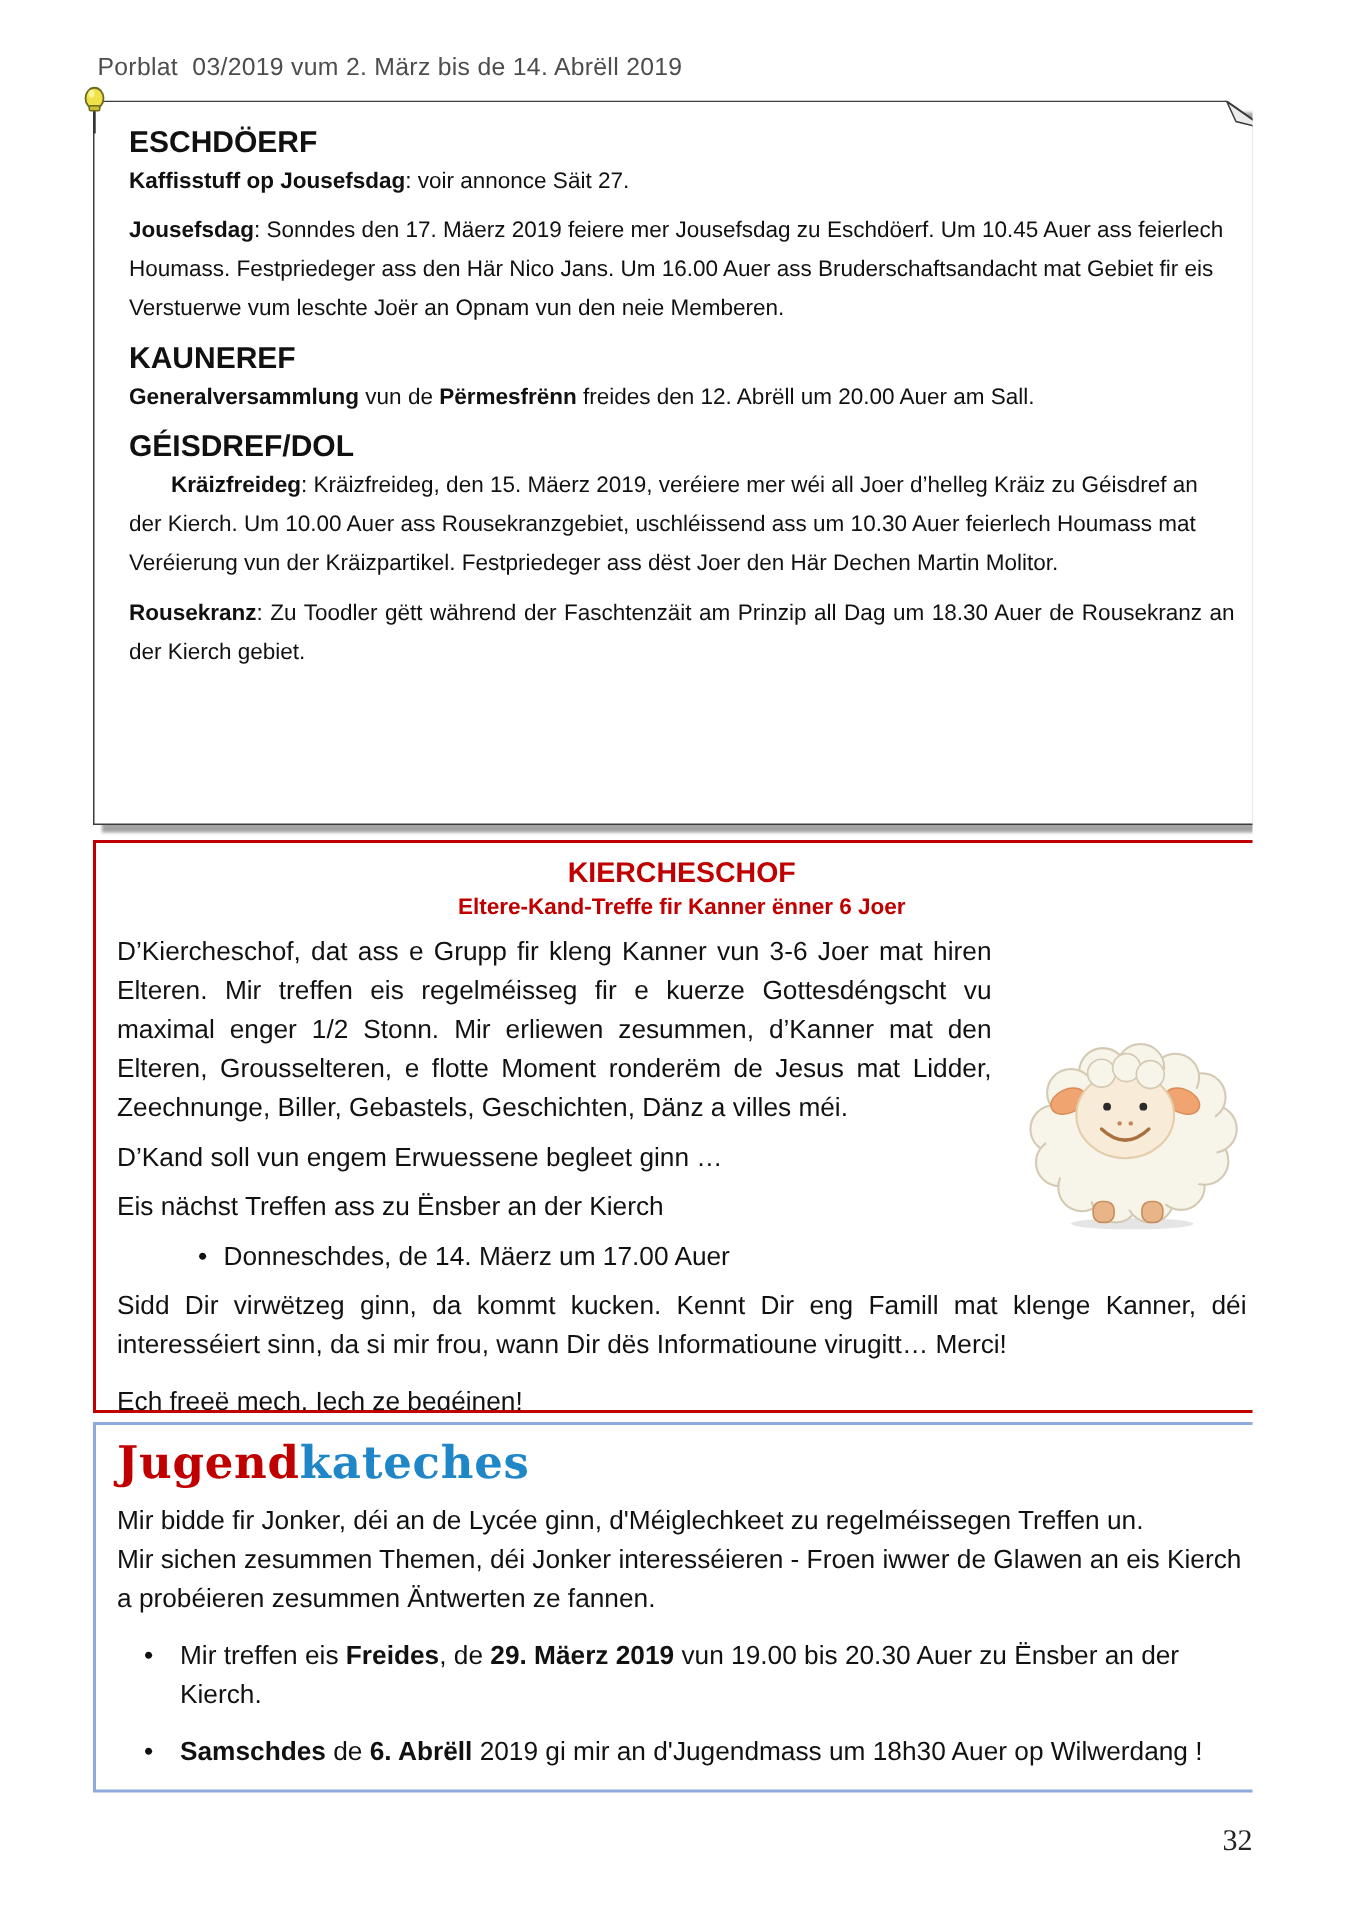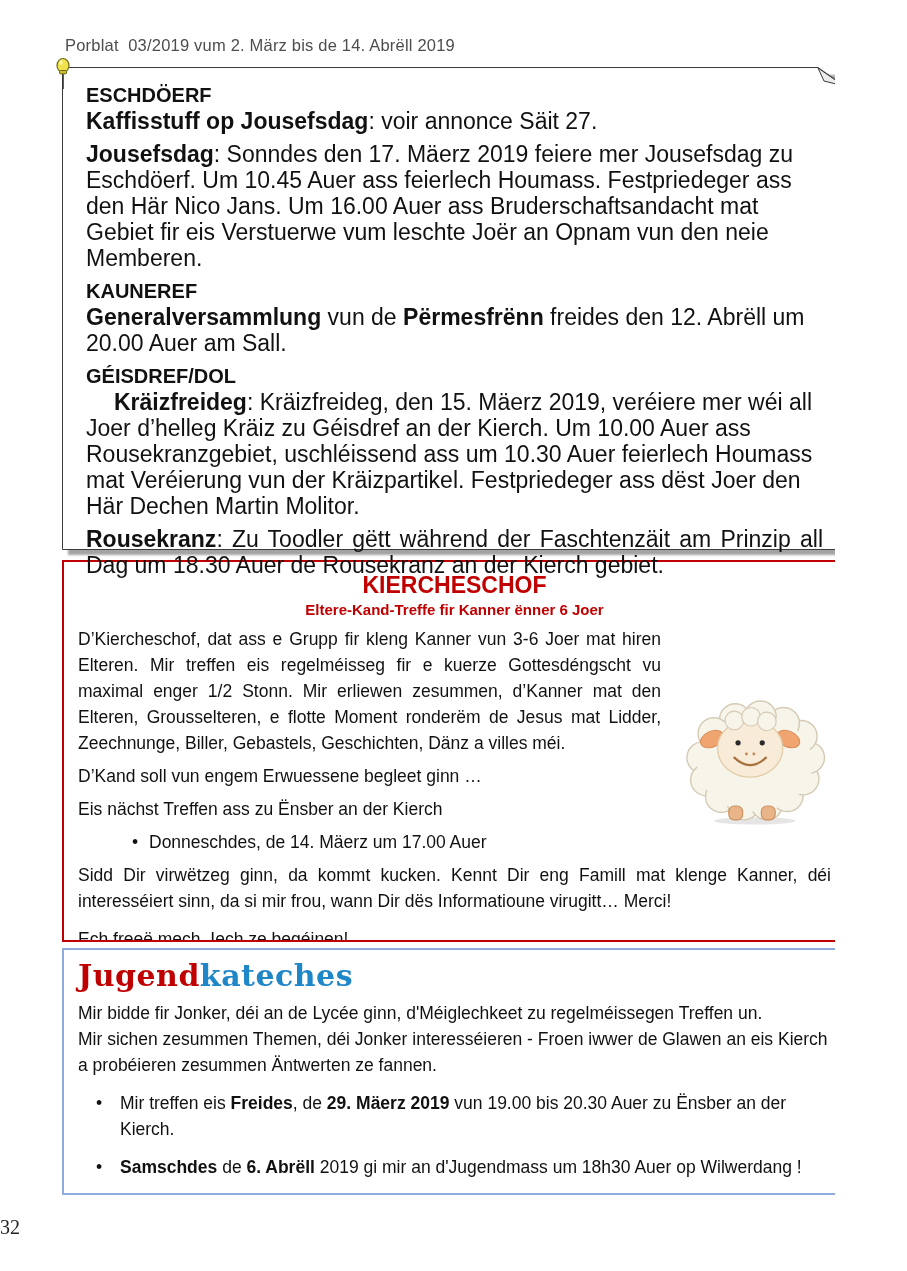--- a/index.html
+++ b/index.html
@@ -8,46 +8,46 @@
   .header-line{position:absolute;left:65px;top:36px;font-size:16.5px;color:#4d4d4d;
         letter-spacing:.2px;white-space:pre;}
   
   .note-box{position:absolute;left:62px;top:67px;width:783px;height:483px;}
   .note-outline{position:absolute;left:0;top:0;}
   .note-shadow{position:absolute;left:6px;top:8px;width:781px;height:480px;background:#a3a3a3;
         filter:blur(1px);z-index:0;}
   .note-content{position:relative;z-index:2;padding:8px 22px 0 24px;}
   .pushpin{position:absolute;left:-10px;top:-11px;z-index:3;}
   .sec-title{font-size:20px;font-weight:700;margin:9px 0 1px;}
-  .note-content p{font-size:23px;line-height:26px;margin:1px 0 7px;}
+  .note-content p{font-size:15px;line-height:26px;margin:1px 0 7px;}
   .justify{text-align:justify;}
   
   .red-box{position:absolute;left:62px;top:560px;width:753px;height:362px;
         border:2px solid #C00000;background:#fff;padding:6px 14px 10px 14px;overflow:hidden;}
-  .red-box h1{margin:4px 0 0;text-align:center;color:#C00000;font-size:23px;font-weight:700;}
+  .red-box h1{margin:4px 0 0;text-align:center;color:#C00000;font-size:19px;font-weight:700;}
   .red-box h2{margin:2px 0 8px;text-align:center;color:#C00000;font-size:15px;font-weight:700;}
   .red-box p{font-size:17.5px;line-height:26px;margin:2px 0 7px;}
   .sheep-wrap{float:right;width:158px;height:150px;margin:52px 0 4px 12px;}
   .bullet-line{padding-left:71px;position:relative;}
   .bullet-line::before{content:"•";position:absolute;left:54px;}
   .contact-block{margin-top:12px;clear:left;}
   
   .blue-box{position:absolute;left:62px;top:948px;width:753px;height:227px;
         border:2px solid #8FAADC;background:#fff;padding:6px 14px 10px 14px;overflow:hidden;}
   .fun-title{font-family:"DejaVu Serif",serif;font-weight:700;font-size:30px;line-height:36px;
         margin:2px 0 6px;letter-spacing:.5px;}
   .fun-title .t1{color:#C00000;}
   .fun-title .t2{color:#1F86C8;}
   .blue-box p{font-size:17.5px;line-height:26px;margin:0;}
   .blue-box ul{list-style:none;margin:8px 0 4px;padding:0;}
   .blue-box li{font-size:17.5px;line-height:26px;margin:12px 0;padding-left:42px;position:relative;}
   .blue-box li::before{content:"•";position:absolute;left:18px;}
   .blue-close{margin-top:14px !important;}
   
-  .page-number{position:absolute;left:0;right:0;top:1216px;text-align:left;
+  .page-number{position:absolute;left:0;right:0;top:1216px;text-align:right;
         font-family:"Liberation Serif",serif;font-size:20px;color:#222;}
 </style>
 </head>
 <body>
 
 <div class="page">
 
   <div class="header-line">Porblat  03/2019 vum 2. März bis de 14. Abrëll 2019</div>
 
   <div class="note-box">

